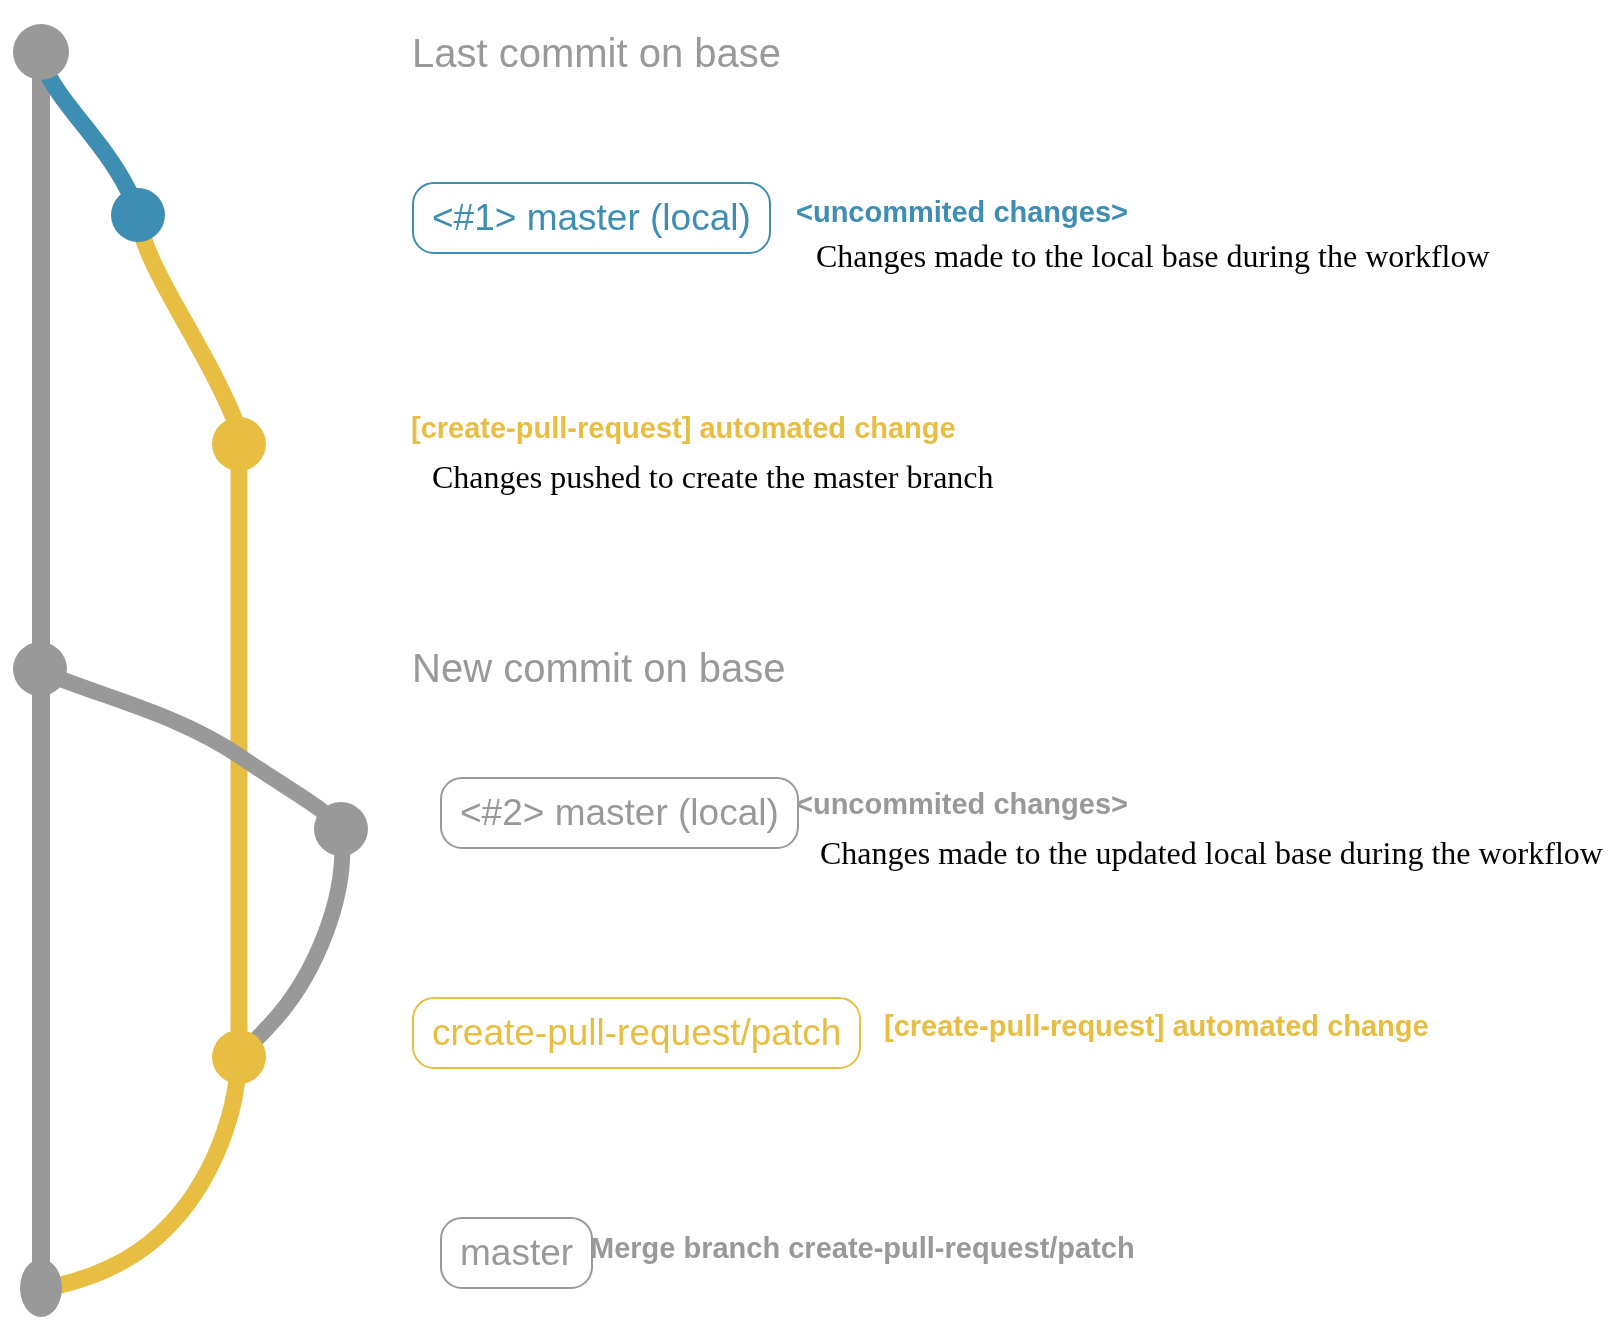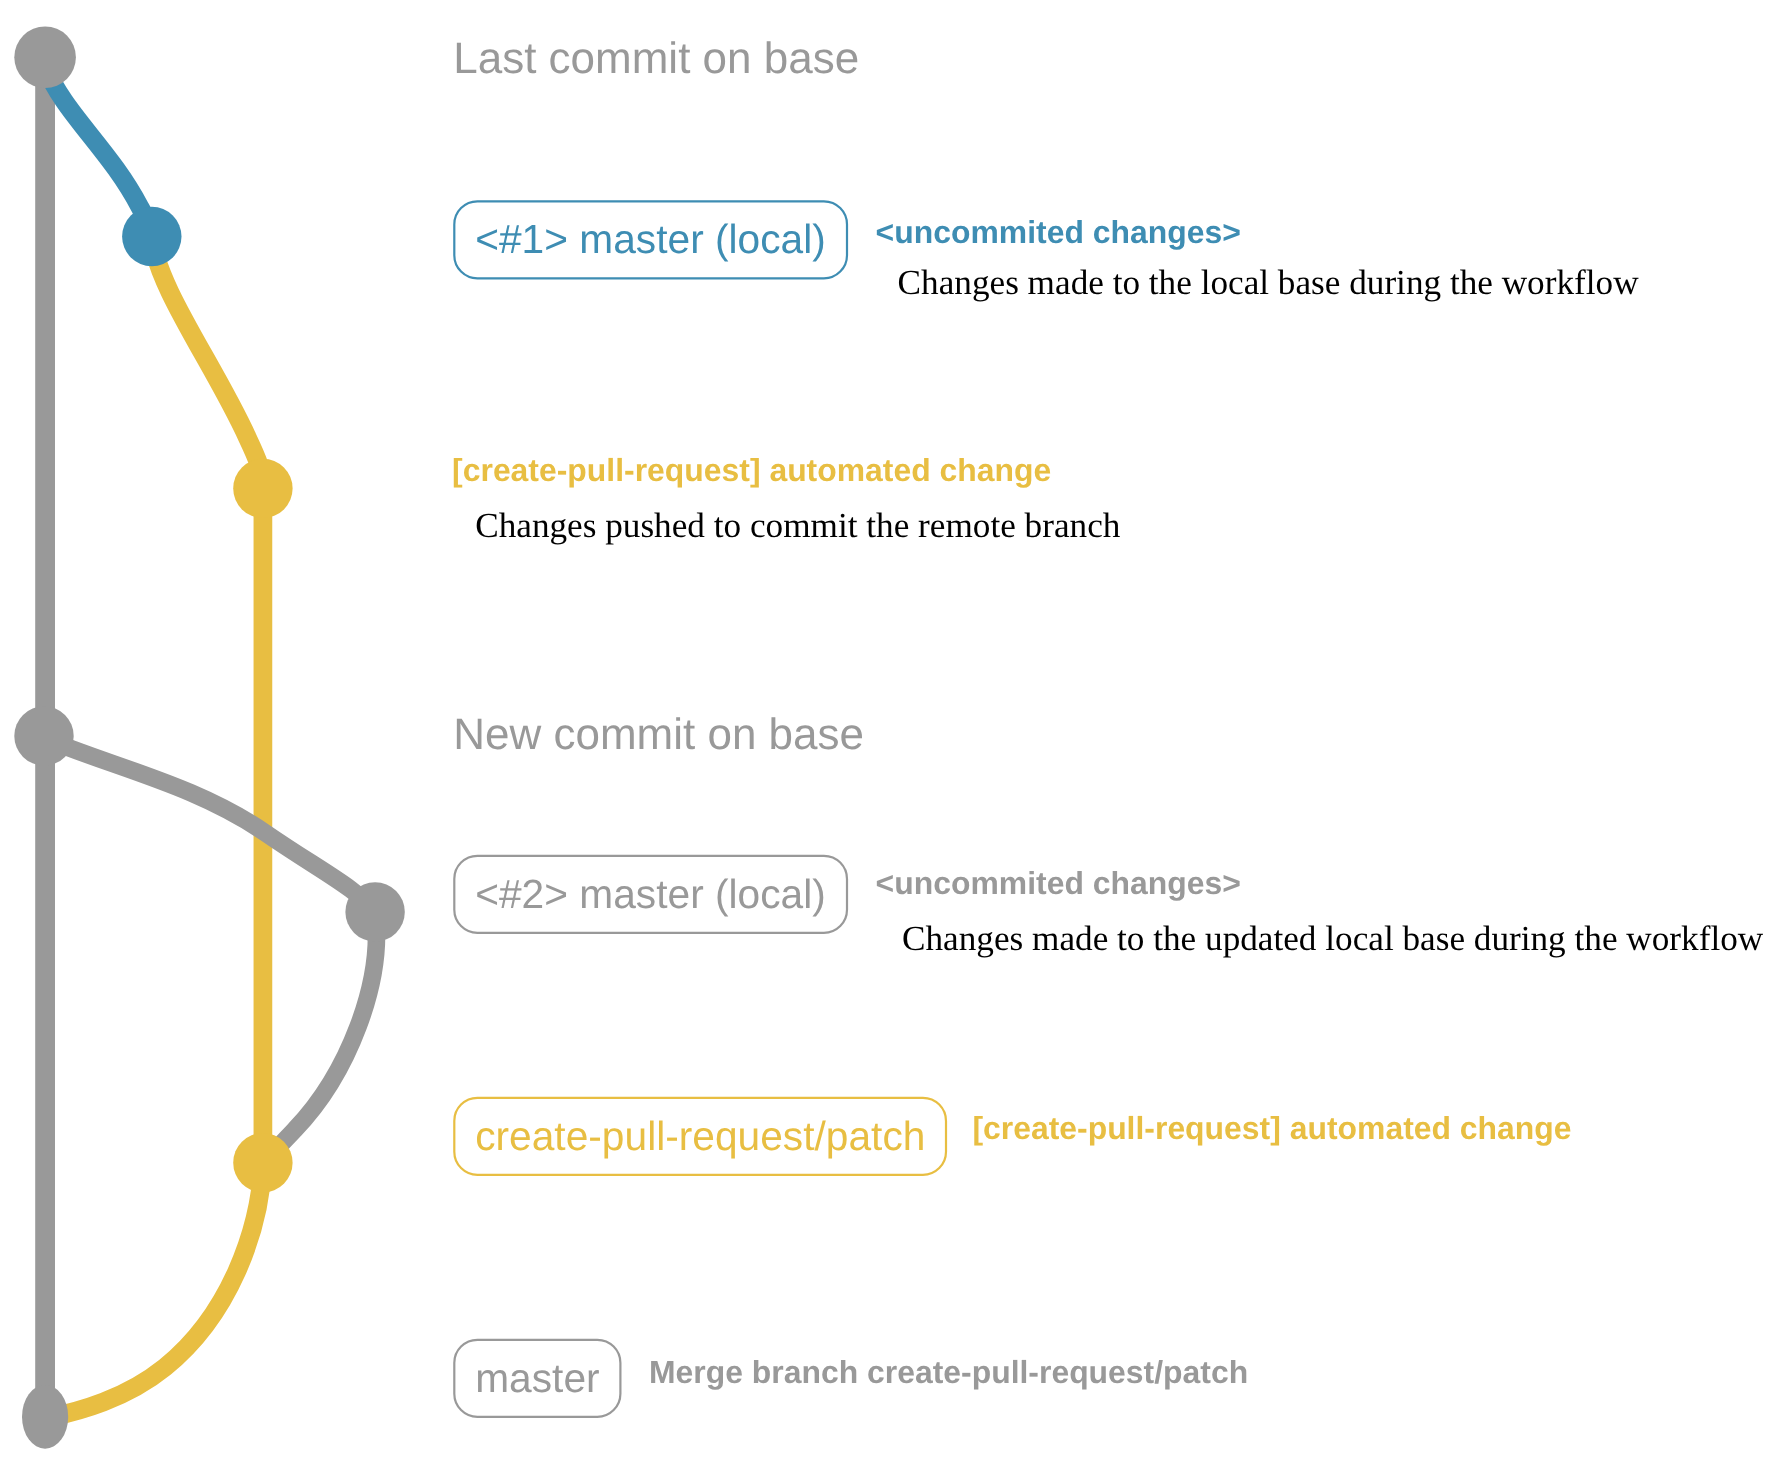--- a/index.html
+++ b/index.html
@@ -49,21 +49,21 @@
     box-sizing: border-box;
     font-size: 37px;
     line-height: 42px;
     padding: 13px 18px;
     border-radius: 22px;
     border: 2.5px solid;
     background: #ffffff;
     white-space: nowrap;
   }
   .badge.blue   { color: var(--blue);   border-color: var(--blue); }
-  .badge.gray   { color: var(--gray);   border-color: var(--gray); }
+  .badge.gray   { color: var(--gray);   border-color: var(--gray); margin-left: 28px; }
   .badge.yellow { color: var(--yellow); border-color: var(--yellow); }
   .desc {
     position: absolute;
     font-family: Liberation Serif, serif;
     font-size: 32px;
     line-height: 33px;
     color: var(--ink);
     white-space: nowrap;
   }
 </style>
@@ -94,21 +94,21 @@
     <ellipse cx="41" cy="1288" rx="21" ry="29" class="fill-gray"></ellipse>
   </svg>
 
   <div class="note" style="left:412px; top:33px;">Last commit on base</div>
 
   <div class="badge blue" style="left:412px; top:182px;">&lt;#1&gt; master (local)</div>
   <div class="msg blue" style="left:796px; top:192px;">&lt;uncommited changes&gt;</div>
   <div class="desc" style="left:816px; top:240px;">Changes made to the local base during the workflow</div>
 
   <div class="msg yellow" style="left:411px; top:408px;">[create-pull-request] automated change</div>
-  <div class="desc" style="left:432px; top:461px;">Changes pushed to commit the remote branch</div>
+  <div class="desc" style="left:432px; top:461px;">Changes pushed to create the master branch</div>
 
   <div class="note" style="left:412px; top:648px;">New commit on base</div>
 
   <div class="badge gray" style="left:412px; top:777px;">&lt;#2&gt; master (local)</div>
   <div class="msg gray" style="left:796px; top:784px;">&lt;uncommited changes&gt;</div>
   <div class="desc" style="left:820px; top:837px;">Changes made to the updated local base during the workflow</div>
 
   <div class="badge yellow" style="left:412px; top:997px;">create-pull-request/patch</div>
   <div class="msg yellow" style="left:884px; top:1006px;">[create-pull-request] automated change</div>
 

